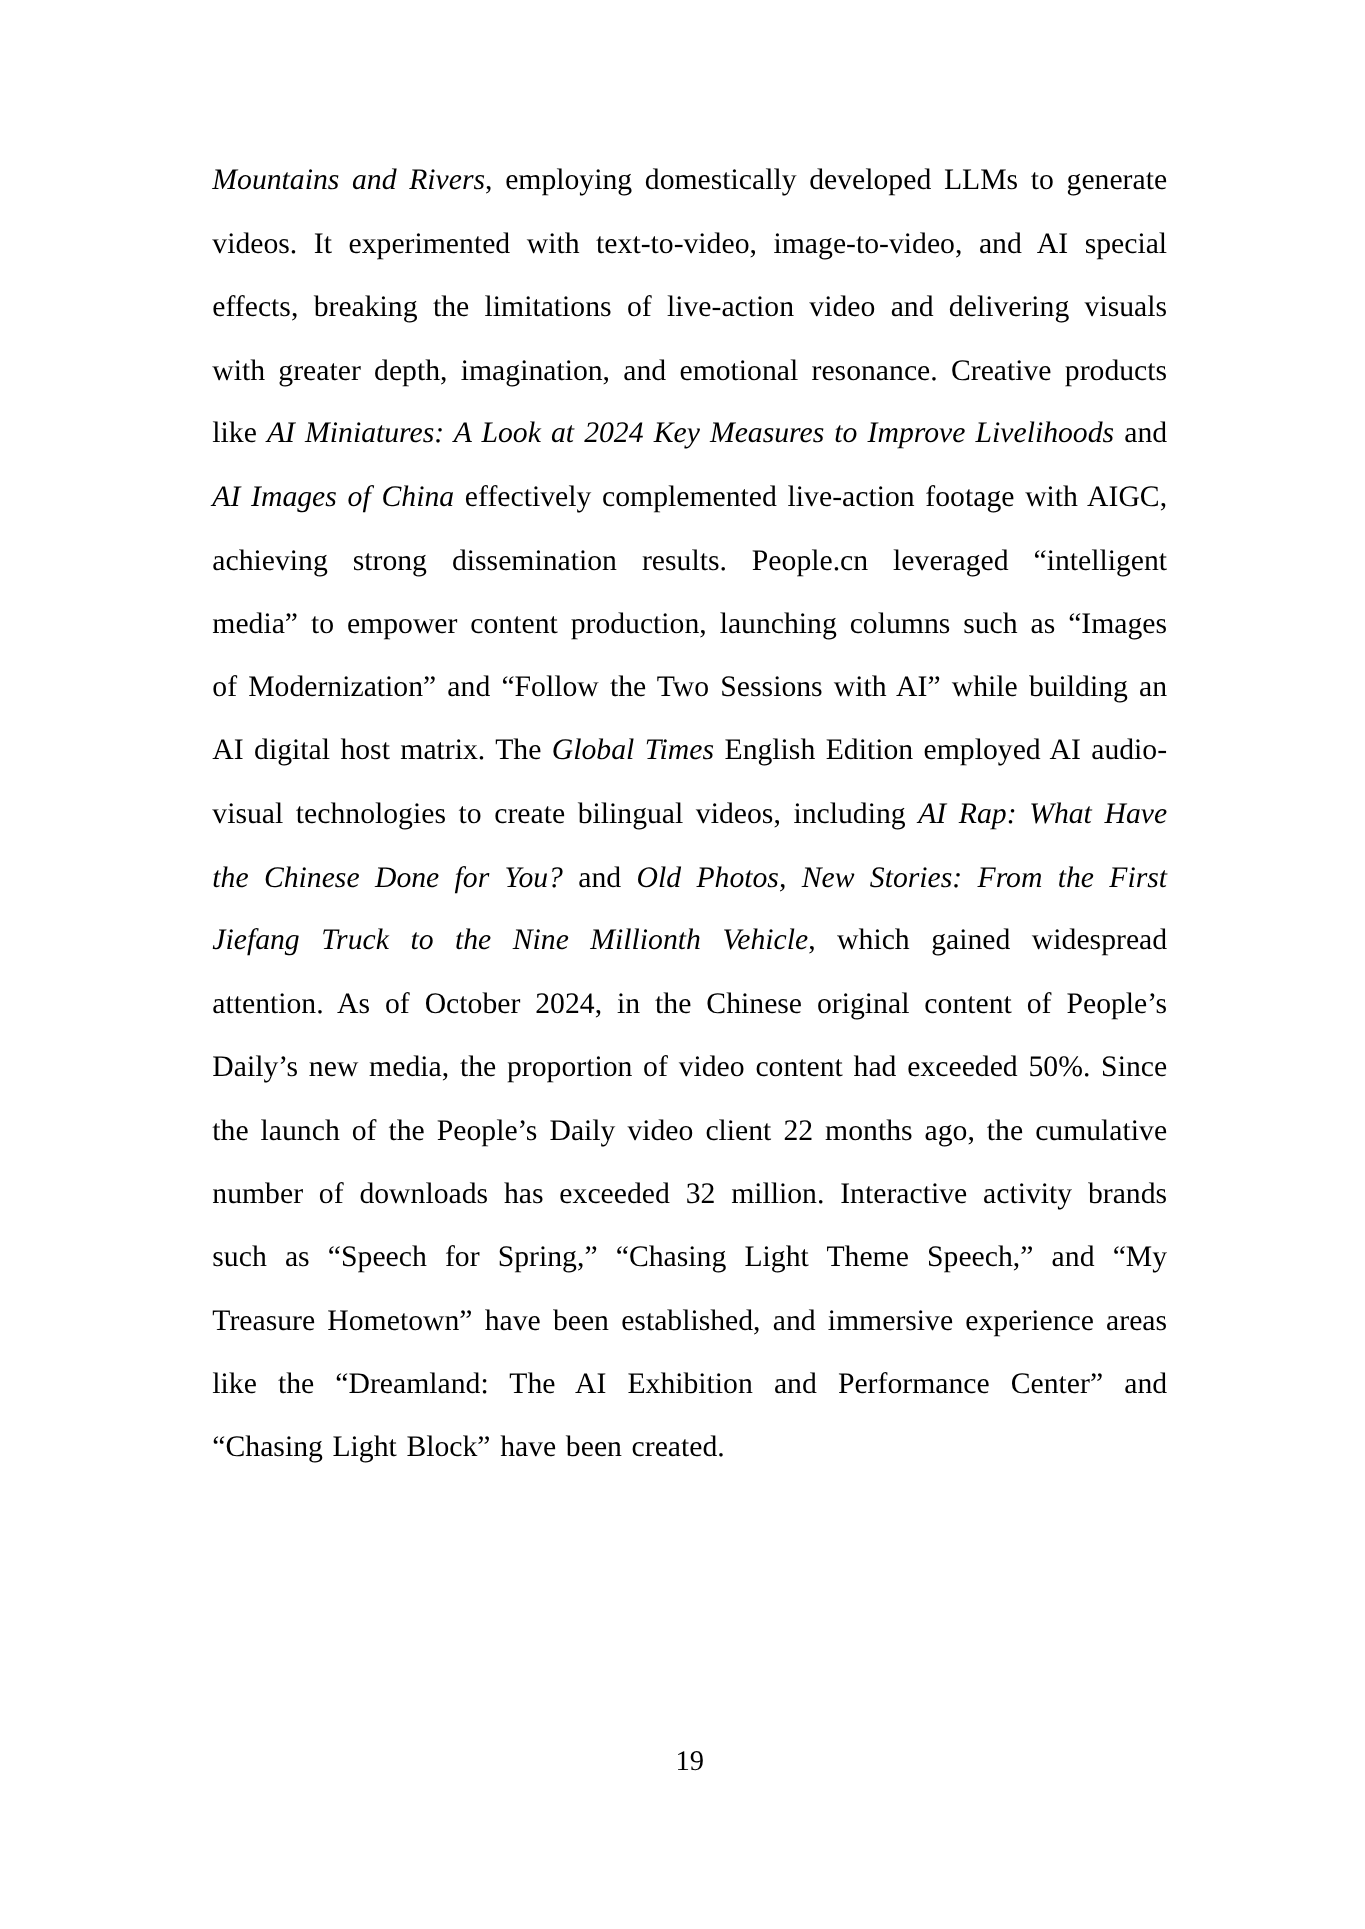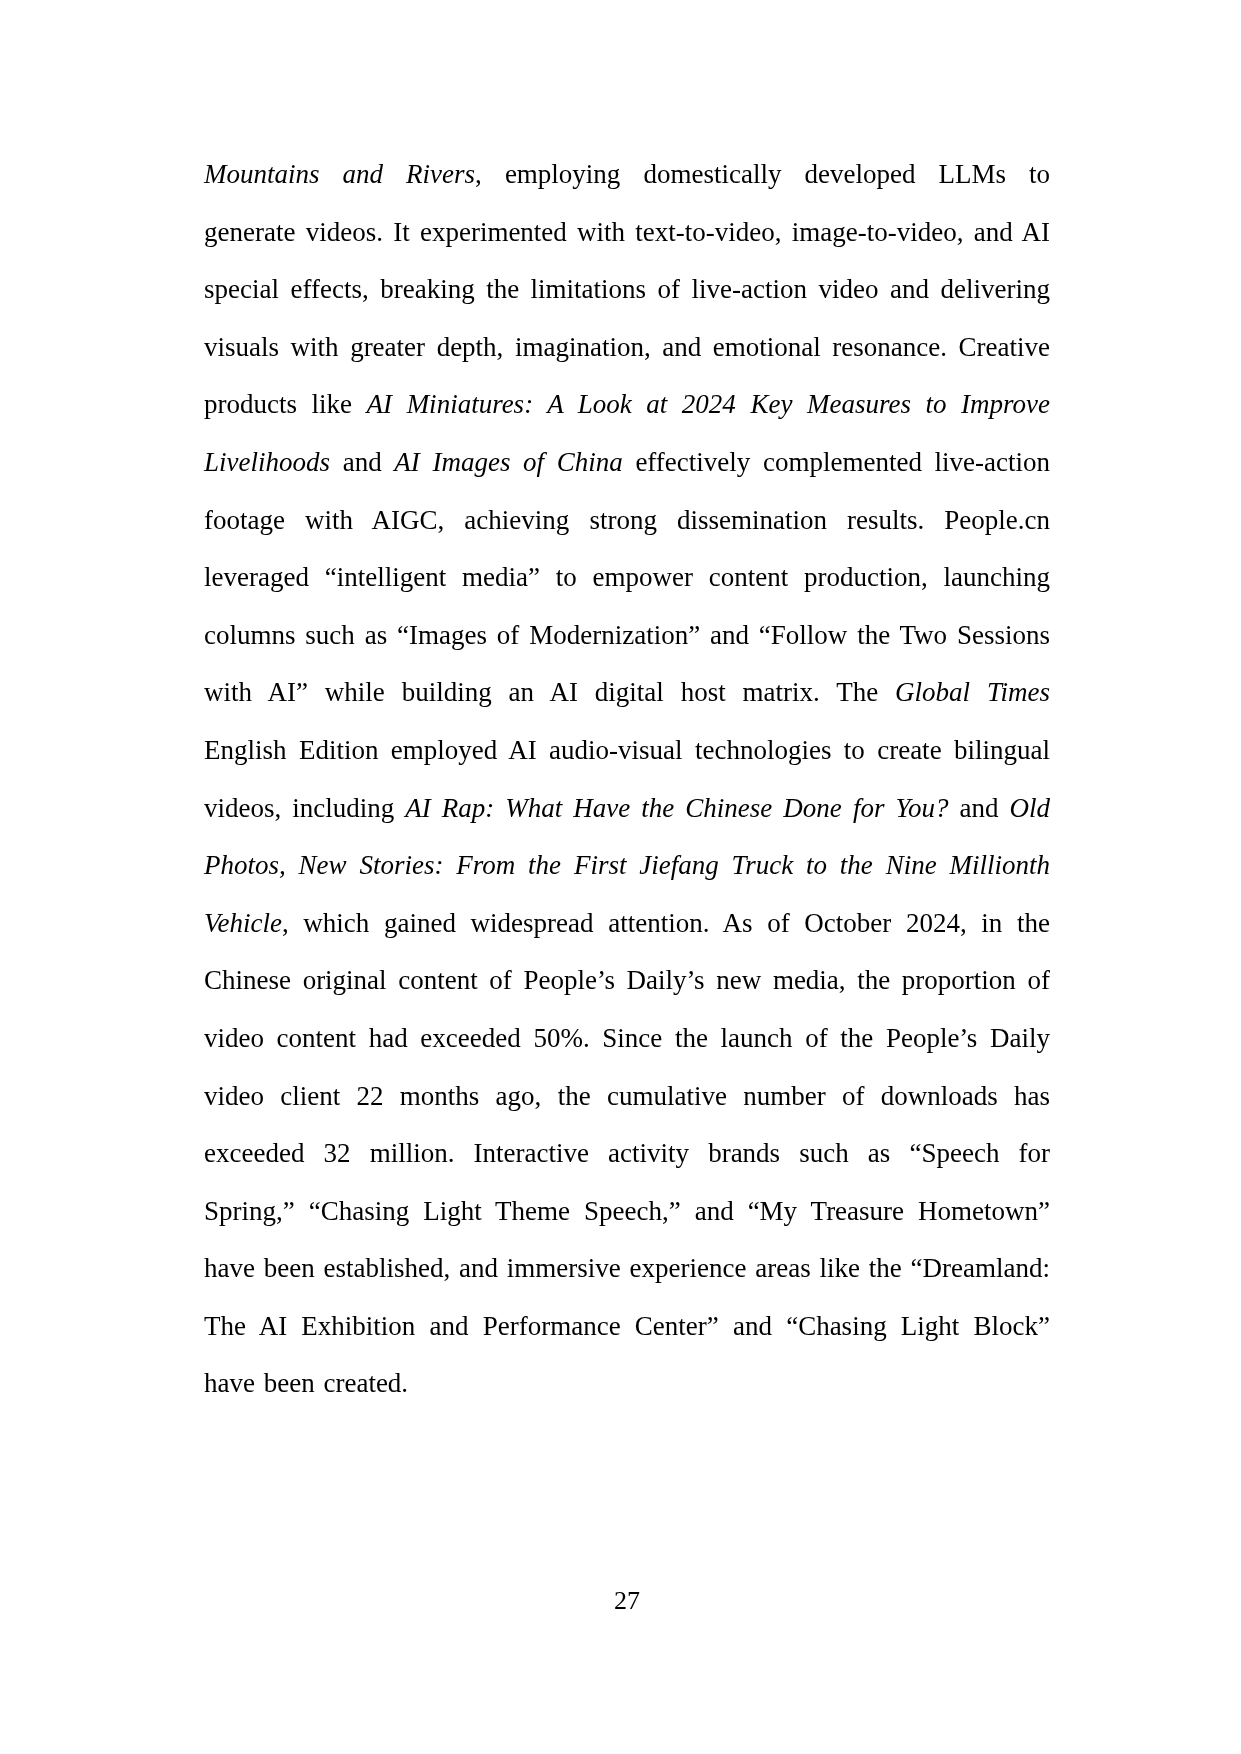--- a/index.html
+++ b/index.html
@@ -16,21 +16,21 @@
     font-family: "Liberation Serif", "DejaVu Serif", serif;
     color: #000000;
   }
   .content {
     position: absolute;
     top: 130px;
     left: 188px;
     width: 878px;
   }
   .body-paragraph {
-    margin: 16px;
+    margin: 5px;
     font-size: 27px;
     line-height: 57.6px;
     text-align: justify;
     text-justify: inter-word;
     word-spacing: 2px;
     color: #000000;
   }
   .body-paragraph .italic {
     font-style: italic;
   }
@@ -48,15 +48,15 @@
   }
 </style>
 </head>
 <body>
 
 <div class="page">
   <div class="content">
     <p class="body-paragraph"><span class="italic">Mountains and Rivers</span><span>, employing domestically developed LLMs to generate videos. It experimented with text-to-video, image-to-video, and AI special effects, breaking the limitations of live-action video and delivering visuals with greater depth, imagination, and emotional resonance. Creative products like </span><span class="italic">AI Miniatures: A Look at 2024 Key Measures to Improve Livelihoods</span><span> and </span><span class="italic">AI Images of China</span><span> effectively complemented live-action footage with AIGC, achieving strong dissemination results. People.cn leveraged “intelligent media” to empower content production, launching columns such as “Images of Modernization” and “Follow the Two Sessions with AI” while building an AI digital host matrix. The </span><span class="italic">Global Times</span><span> English Edition employed AI audio-visual technologies to create bilingual videos, including </span><span class="italic">AI Rap: What Have the Chinese Done for You?</span><span> and </span><span class="italic">Old Photos, New Stories: From the First Jiefang Truck to the Nine Millionth Vehicle</span><span>, which gained widespread attention. As of October 2024, in the Chinese original content of People’s Daily’s new media, the proportion of video content had exceeded 50%. Since the launch of the People’s Daily video client 22 months ago, the cumulative number of downloads has exceeded 32 million. Interactive activity brands such as “Speech for Spring,” “Chasing Light Theme Speech,” and “My Treasure Hometown” have been established, and immersive experience areas like the “Dreamland: The AI Exhibition and Performance Center” and “Chasing Light Block” have been created.</span></p>
   </div>
   <div class="footer">
-    <span class="page-number">27</span>
+    <span class="page-number">19</span>
   </div>
 </div>
 
 </body></html>

